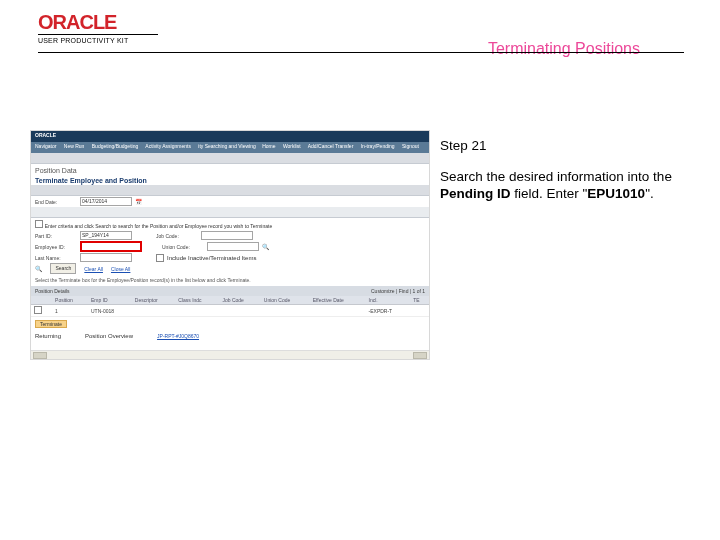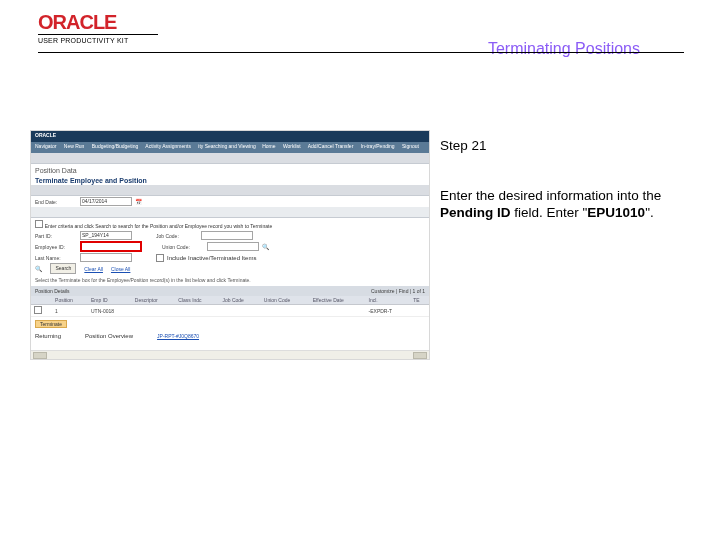--- a/index.html
+++ b/index.html
@@ -36,21 +36,21 @@
     display: block;
     border-top: 1px solid #000;
     margin-top: 2px;
     padding-top: 2px;
     width: 120px;
   }
   .page-title {
     position: absolute;
     top: 28px; right: 40px;
     font-size: 16px;
-    color: #8b5cf6;
+    color: #ec4899;
   }
   .hr {
     position: absolute;
     left: 38px; right: 36px; top: 52px;
     border-top: 1px solid #000;
   }
 
   
   .shot {
     position: absolute;
@@ -152,21 +152,21 @@
 
   
   .steps {
     position: absolute;
     top: 138px; left: 440px;
     width: 260px;
     font-size: 13.5px;
     color: #000;
     line-height: 1.25;
   }
-  .steps .step-num { margin-bottom: 33px; }
+  .steps .step-num { margin-bottom: 14px; }
   .steps b { font-weight: bold; }
 </style>
 </head>
 <body>
 
 <div class="header">
   <div class="oracle-logo">
     <span class="oracle-word">ORACLE</span>
     <span class="upk">USER PRODUCTIVITY KIT</span>
   </div>
@@ -292,15 +292,15 @@
 
   <div class="scrollbar-h">
     <div class="thumb"></div>
     <div class="thumb right"></div>
   </div>
 </div>
 
 <div class="steps">
   <div class="step-num">Step 21</div>
   <div>
-    <span>Enter the desired information into the </span><b>Pending ID</b><span> field. Enter "</span><b>EPU1010</b><span>".</span>
+    <span>Search the desired information into the </span><b>Pending ID</b><span> field. Enter "</span><b>EPU1010</b><span>".</span>
   </div>
 </div>
 
 </body></html>

